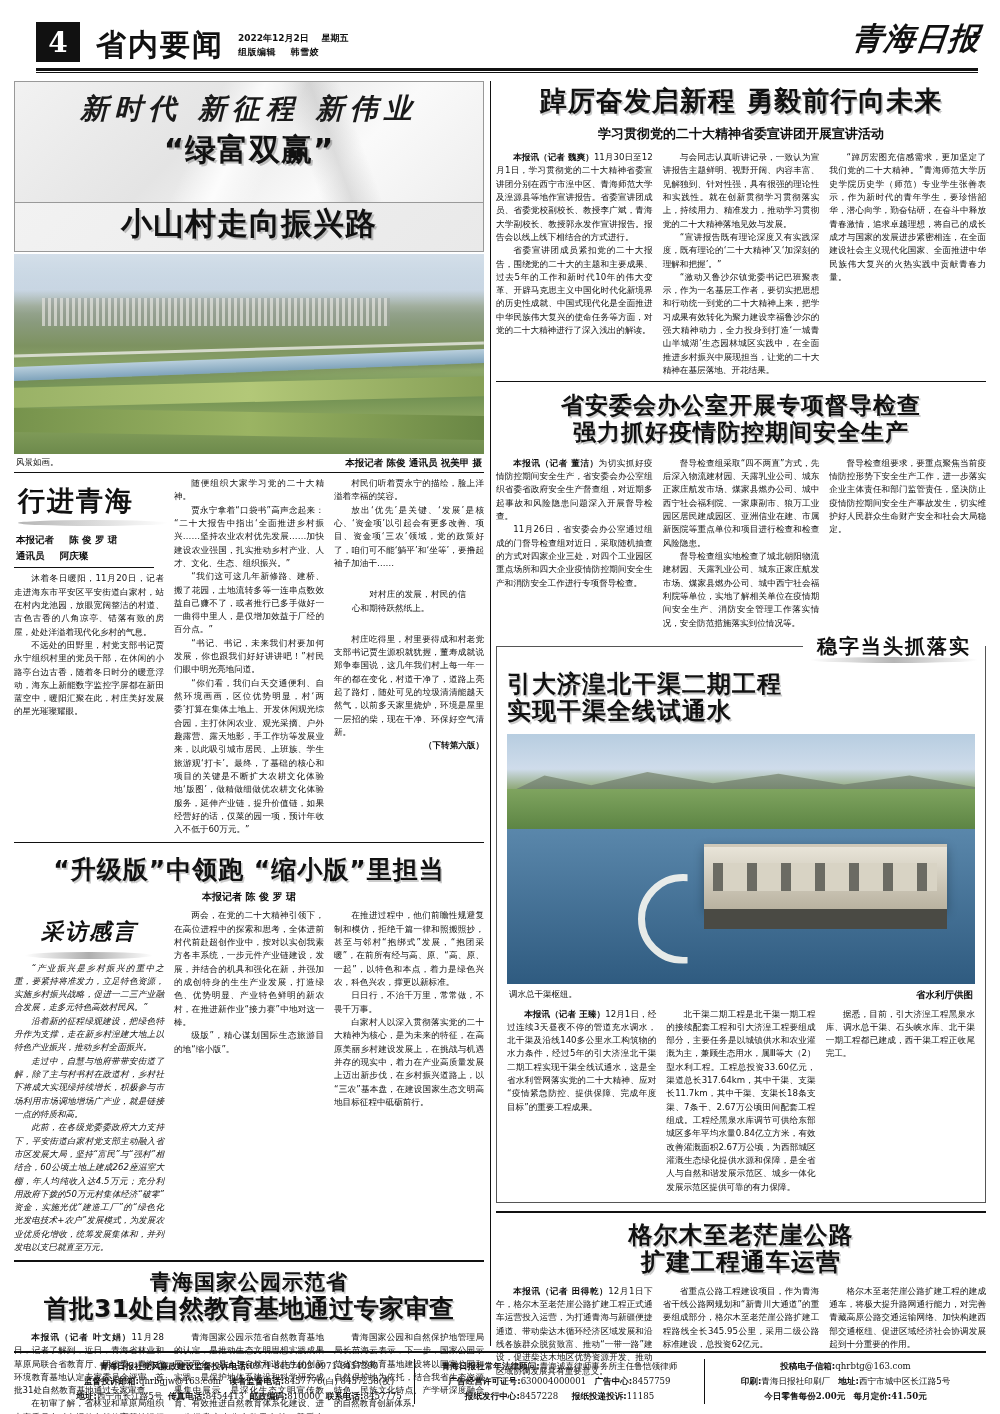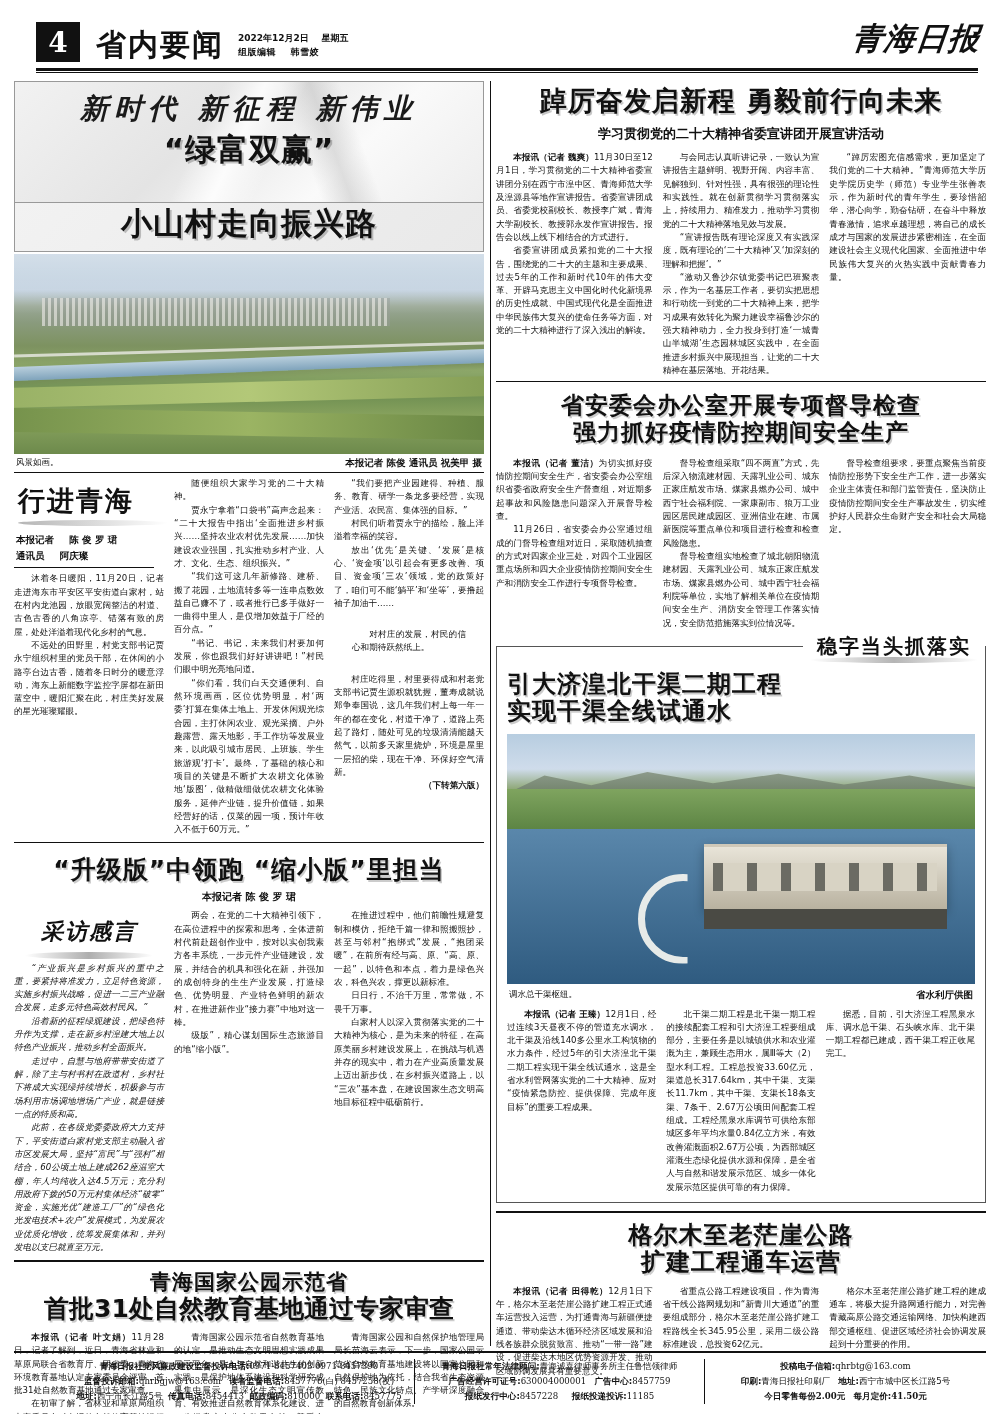--- a/index.html
+++ b/index.html
@@ -441,21 +441,20 @@
 
         <div style="flex:1;font-size:8.6px;line-height:1.55;text-align:justify;">
           <p style="margin:0;text-indent:2em;">随便组织大家学习党的二十大精神。</p>
           <p style="margin:0;text-indent:2em;">贾永宁拿着“口袋书”高声念起来：“二十大报告中指出‘全面推进乡村振兴……坚持农业农村优先发展……加快建设农业强国，扎实推动乡村产业、人才、文化、生态、组织振兴。”</p>
           <p style="margin:0;text-indent:2em;">“我们这可这几年新修路、建桥、搬了花园，土地流转多等一连串点数效益自己赚不了，或者推行已多手做好一一曲得中里人，是仅增加效益于厂经的百分点。”</p>
           <p style="margin:0;text-indent:2em;">“书记、书记，未来我们村要加何发展，你也跟我们好好讲讲吧！”村民们眼中明光亮地问道。</p>
           <p style="margin:0;text-indent:2em;">“你们看，我们白天交通便利、自然环境画画，区位优势明显，村‘两委’打算在集体土地上、开发休闲观光综合园，主打休闲农业、观光采摘、户外趣露营、露天地影，手工作坊等发展业来，以此吸引城市居民、上班族、学生旅游观‘打卡’。最终，了基础的核心和项目的关键是不断扩大农耕文化体验地‘版图’，做精做细做优农耕文化体验服务，延伸产业链，提升价值链，如果经营好的话，仅菜的园一项，预计年收入不低于60万元。”</p>
         </div>
 
         <div style="flex:1;font-size:8.6px;line-height:1.55;text-align:justify;">
-          <p style="margin:0;text-indent:2em;">“我们要把产业园建得、种植、服务、教育、研学一条龙多要经营，实现产业活、农民富、集体强的目标。”</p>
           <p style="margin:0;text-indent:2em;">村民们听着贾永宁的描绘，脸上洋溢着幸福的笑容。</p>
           <p style="margin:0;text-indent:2em;">放出‘优先’是关键、‘发展’是核心、‘资金项’以引起会有更多改善、项目、资金项‘三农’领域，党的政策好了，咱们可不能‘躺平’和‘坐等’，要撸起袖子加油干……</p>
           <p style="margin:18px;text-indent:2em;">对村庄的发展，村民的信心和期待跃然纸上。</p>
           <p style="margin:0;text-indent:2em;">村庄吃得里，村里要得成和村老党支部书记贾生源积就犹握，董寿成就说郑争奉国说，这几年我们村上每一年一年的都在变化，村道干净了，道路上亮起了路灯，随处可见的垃圾清清能越天然气，以前多天家里烧炉，环境是屋里一层招的柴，现在干净、环保好空气清新。</p>
           <p style="margin:0;text-align:right;font-weight:bold;">（下转第六版）</p>
         </div>
       </div>
 
       <div class="hl-2">“升级版”中领跑 “缩小版”里担当</div>
       <div class="hl-2-by">本报记者    陈 俊    罗 珺</div>

